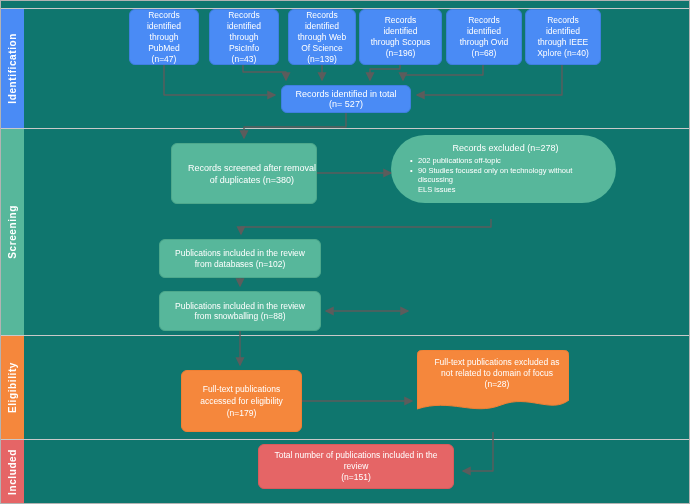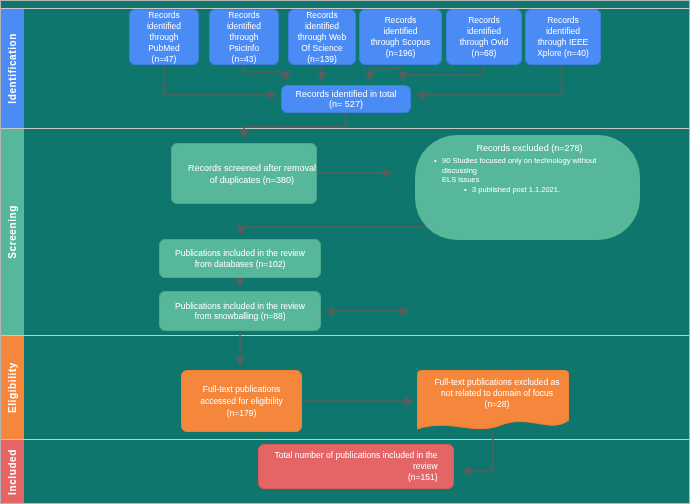--- a/index.html
+++ b/index.html
@@ -26,50 +26,50 @@
   
   .node{
     position:absolute;box-sizing:border-box;border-radius:6px;
     display:flex;align-items:center;justify-content:center;text-align:center;
     color:#fff;font-size:8.5px;line-height:10.5px;
   }
   .node .txt{white-space:pre-line;}
   .blue{background:#4a8bf5;border:1px solid #3f7fe0;}
   .teal{background:#57b79b;border:1px solid #4da88c;}
   .orange{background:#f5873c;border:1px solid #ef7f33;}
-  .red{background:#e56566;border:1px solid #d85b5c;text-align:right;}
+  .red{background:#e56566;border:1px solid #d85b5c;}
 
   .n-src1{left:128px;top:8px;width:70px;height:56px;line-height:11px;}
   .n-src2{left:208px;top:8px;width:70px;height:56px;line-height:11px;}
   .n-src3{left:287px;top:8px;width:68px;height:56px;line-height:11px;}
   .n-src4{left:358px;top:8px;width:83px;height:56px;line-height:11px;}
   .n-src5{left:445px;top:8px;width:76px;height:56px;line-height:11px;}
   .n-src6{left:524px;top:8px;width:76px;height:56px;line-height:11px;}
   .n-total{left:280px;top:84px;width:130px;height:28px;font-size:9px;justify-content:center;}
   .n-screened{left:170px;top:142px;width:146px;height:61px;font-size:9px;line-height:12px;justify-content:flex-end;}
   .n-databases{left:158px;top:238px;width:162px;height:39px;}
   .n-snowballing{left:158px;top:290px;width:162px;height:40px;}
   .n-google{left:412px;top:288px;width:158px;height:44px;font-size:8px;line-height:10px;}
   .n-orange1{left:180px;top:369px;width:121px;height:62px;line-height:12px;}
   .n-red{left:257px;top:443px;width:196px;height:45px;line-height:11px;}
 
   
   .n-excluded{
-    position:absolute;left:414px;top:134px;width:225px;height:105px;
+    position:absolute;left:390px;top:134px;width:225px;height:68px;
     background:#57b79b;border-radius:42px;box-sizing:border-box;
     color:#fff;padding:8px 14px 9px 18px;
   }
   .n-excluded .blob-title{text-align:center;font-size:9px;margin-bottom:3px;}
   .n-excluded .bullet{position:relative;padding-left:9px;font-size:7.5px;line-height:9.5px;}
   .n-excluded .bullet::before{content:"\2022";position:absolute;left:1px;top:0;}
   .n-excluded .bullet .txt{white-space:pre-line;}
   .n-excluded .sub{margin-left:30px;}
 
   
-  .n-orange2{position:absolute;left:416px;top:369px;width:160px;height:66px;}
+  .n-orange2{position:absolute;left:416px;top:349px;width:160px;height:66px;}
   .n-orange2 svg{position:absolute;left:0;top:0;display:block;}
   .n-orange2 .txt{
     position:absolute;left:0;top:7px;width:100%;text-align:center;color:#fff;
     font-size:8.5px;line-height:11px;white-space:pre-line;
   }
 
   .connectors{position:absolute;left:0;top:0;pointer-events:none;}
 </style>
 </head>
 <body>
@@ -163,25 +163,25 @@
   </div>
 
   <div class="node teal n-screened">
     <span class="txt">Records screened after removal
 of duplicates (n=380)</span>
   </div>
 
   <div class="n-excluded">
     <div class="blob-title">Records excluded (n=278)</div>
     <div class="bullet">
+      <span class="txt">202 publications off-topic</span>
+    </div>
+    <div class="bullet">
       <span class="txt">90 Studies focused only on technology without discussing
 ELS issues</span>
-    </div>
-    <div class="bullet sub">
-      <span class="txt">3 published post 1.1.2021.</span>
     </div>
   </div>
 
   <div class="node teal n-databases">
     <span class="txt">Publications included in the review
 from databases (n=102)</span>
   </div>
   <div class="node teal n-snowballing">
     <span class="txt">Publications included in the review
 from snowballing (n=88)</span>

